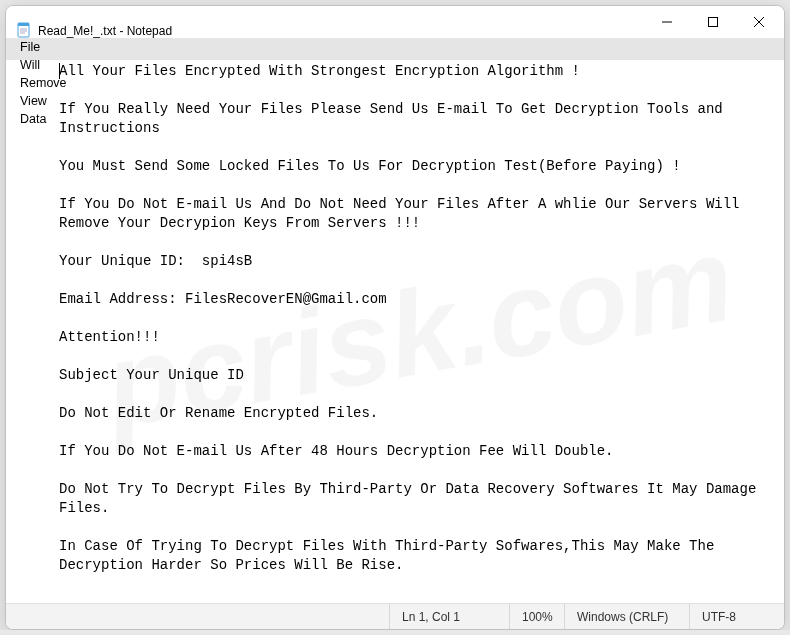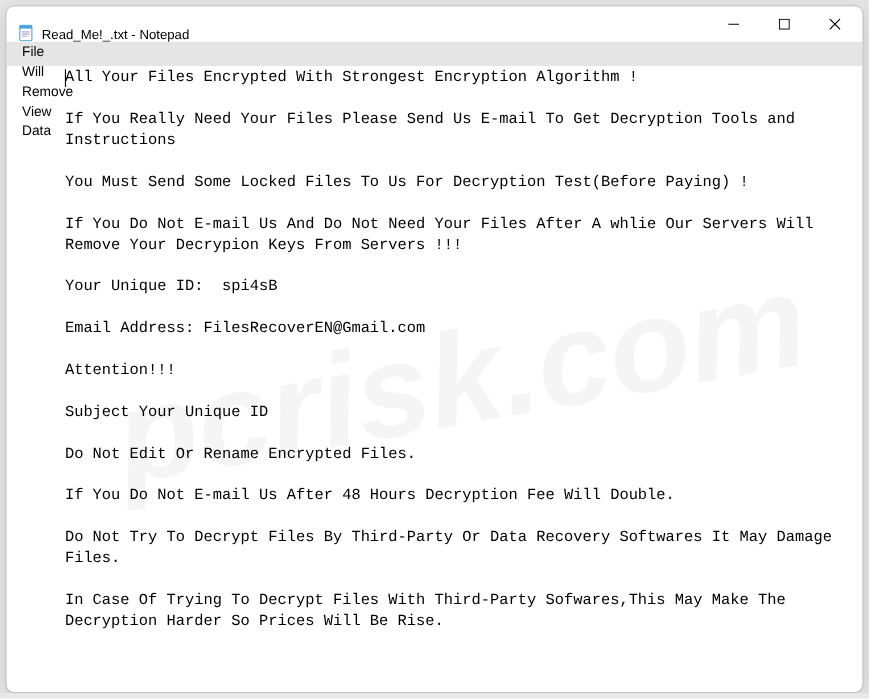--- a/index.html
+++ b/index.html
@@ -167,14 +167,21 @@
 Subject Your Unique ID
 
 Do Not Edit Or Rename Encrypted Files.
 
 If You Do Not E-mail Us After 48 Hours Decryption Fee Will Double.
 
 Do Not Try To Decrypt Files By Third-Party Or Data Recovery Softwares It May Damage Files.
 
 In Case Of Trying To Decrypt Files With Third-Party Sofwares,This May Make The Decryption Harder So Prices Will Be Rise.</span><div class="watermark">pcrisk.com</div></div>
 
+  <div class="statusbar">
+    <div class="cell flex"></div>
+    <div class="cell" style="width:120px">Ln 1, Col 1</div>
+    <div class="cell" style="width:55px">100%</div>
+    <div class="cell" style="width:125px">Windows (CRLF)</div>
+    <div class="cell" style="width:95px">UTF-8</div>
+  </div>
 
 </div>
 
 </body></html>

